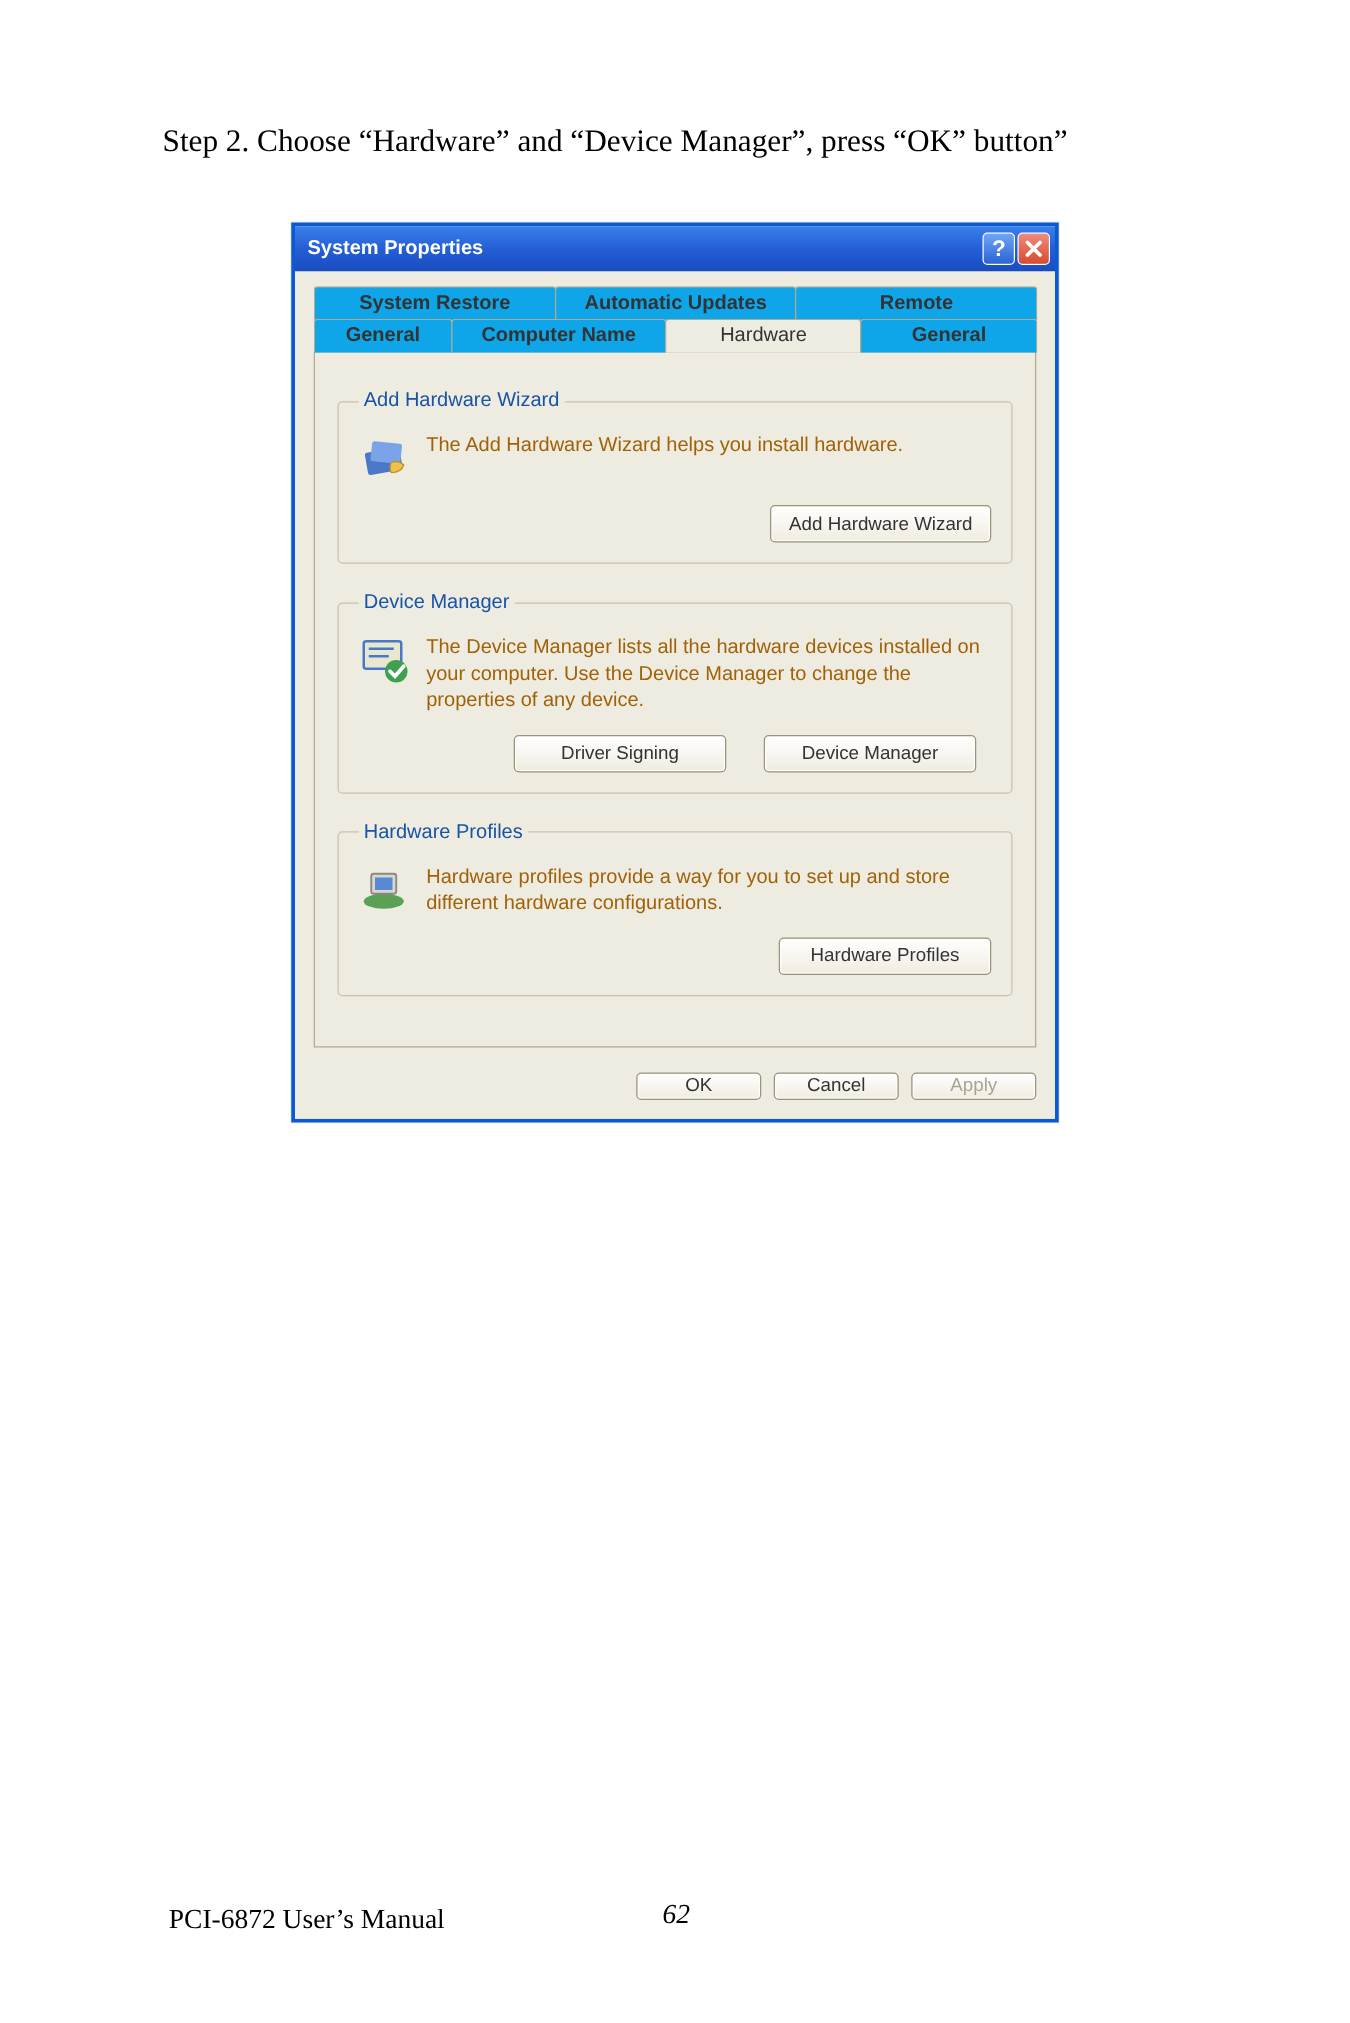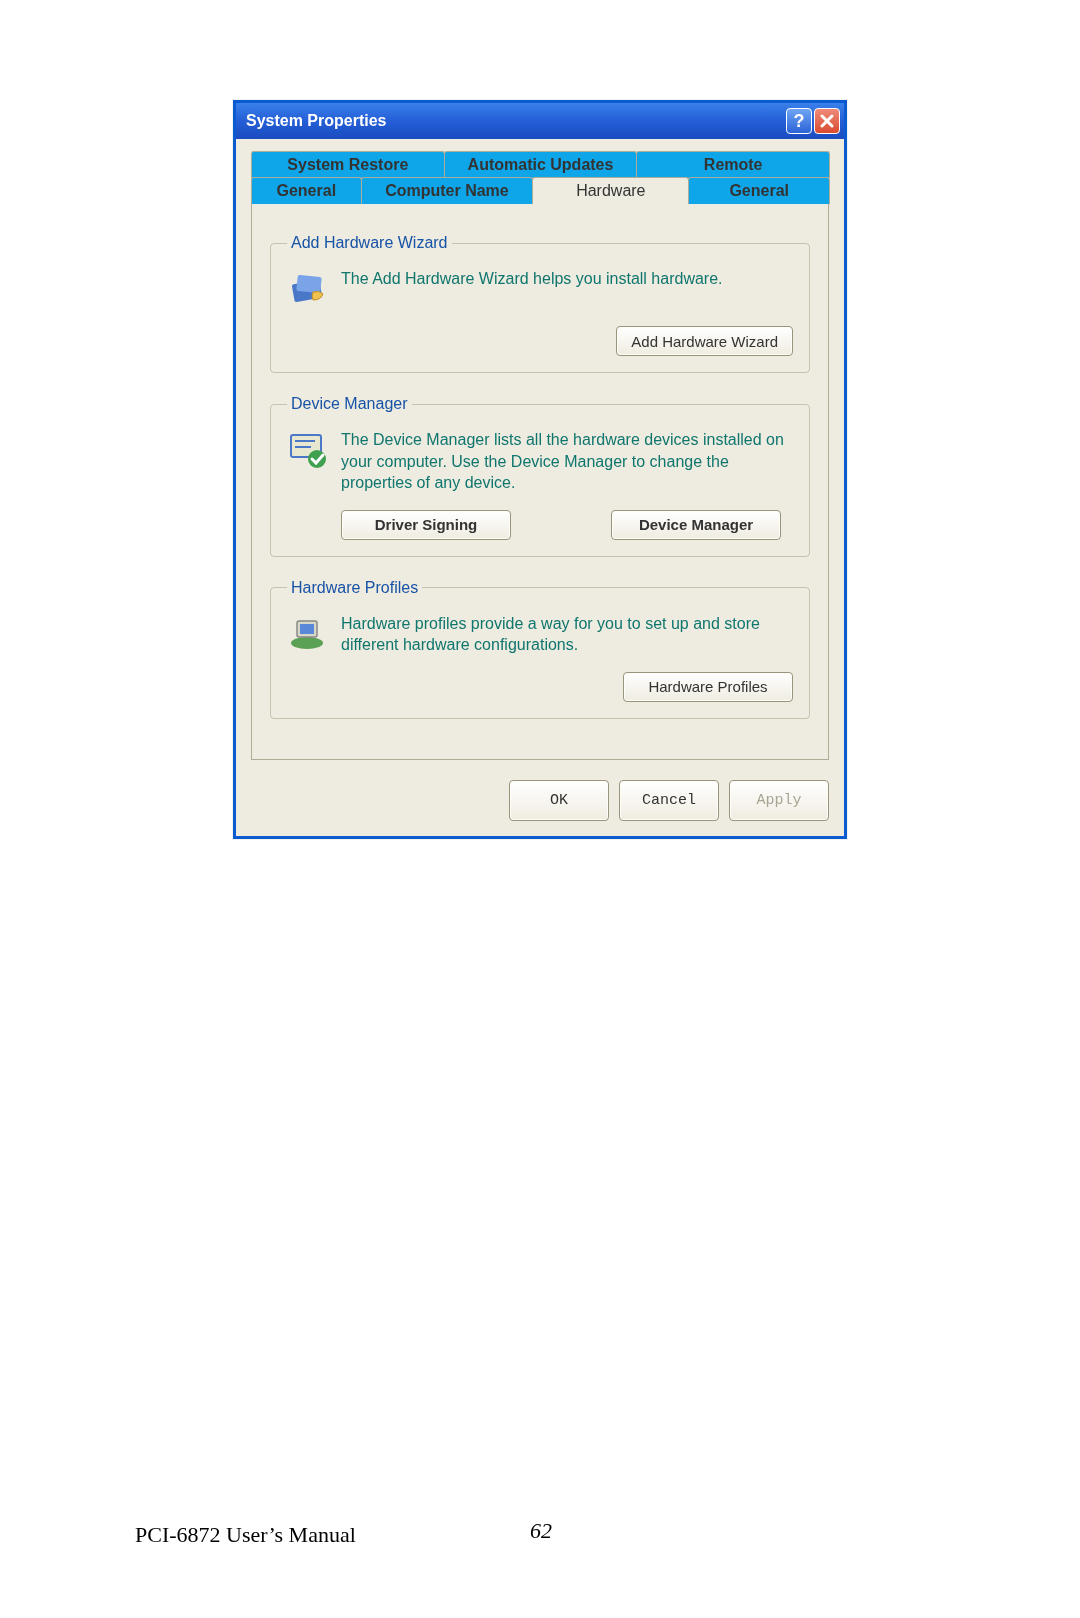--- a/index.html
+++ b/index.html
@@ -108,45 +108,45 @@
     gap: 12px;
     align-items: flex-start;
   }
   .icon {
     width: 42px; height: 42px;
     flex-shrink: 0;
     display: flex; align-items: center; justify-content: center;
   }
   .group-text {
     font-size: 16px;
-    color: #0f766e;
+    color: #a16207;
     line-height: 1.35;
     flex: 1;
   }
   .btnrow {
     display: flex;
     justify-content: flex-end;
     gap: 30px;
     margin-top: 16px;
   }
-  .btnrow.two { justify-content: space-between; padding: 0 12px 0 54px; font-weight: bold; }
+  .btnrow.two { padding: 0 12px 0 54px; }
   .winbtn {
     min-width: 170px;
     height: 30px;
     border: 1px solid #9a947d;
     background: linear-gradient(to bottom, #ffffff, #efece0);
     border-radius: 4px;
     font-size: 15px;
     color: #333;
     padding: 0 14px;
     cursor: pointer;
     display: flex; align-items: center; justify-content: center;
     box-shadow: inset 0 0 0 1px #fdfdfa;
   }
-  .winbtn.small { min-width: 100px; height: 41px; font-family: Liberation Mono, monospace; }
+  .winbtn.small { min-width: 100px; height: 22px; }
   .winbtn.disabled { color: #a9a593; cursor: default; }
   .dlgbtns {
     display: flex;
     justify-content: flex-end;
     gap: 10px;
     margin-top: 20px;
   }
   .footer {
     position: absolute;
     bottom: 70px;
@@ -161,20 +161,21 @@
     left: 530px;
     font-family: "Times New Roman", serif;
     font-style: italic;
     font-size: 22px;
   }
 </style>
 </head>
 <body>
 
 <div class="page">
+  <div class="instruction">Step 2.  Choose “Hardware” and “Device Manager”, press “OK” button”</div>
 
   <div class="window">
     <div class="titlebar">
       <span class="titlebar-text">System Properties</span>
       <div class="titlebar-btns">
         <div class="titlebar-btn help">?</div>
         <div class="titlebar-btn close">
           <svg width="14" height="14" viewBox="0 0 14 14">
               <path d="M2 2 L12 12 M12 2 L2 12" stroke="#fff" stroke-width="3" stroke-linecap="round"></path>
             </svg>

